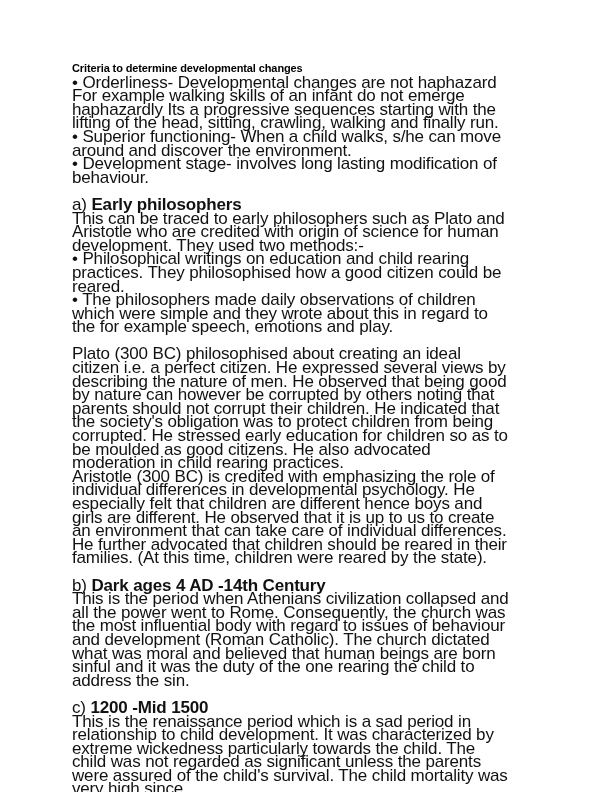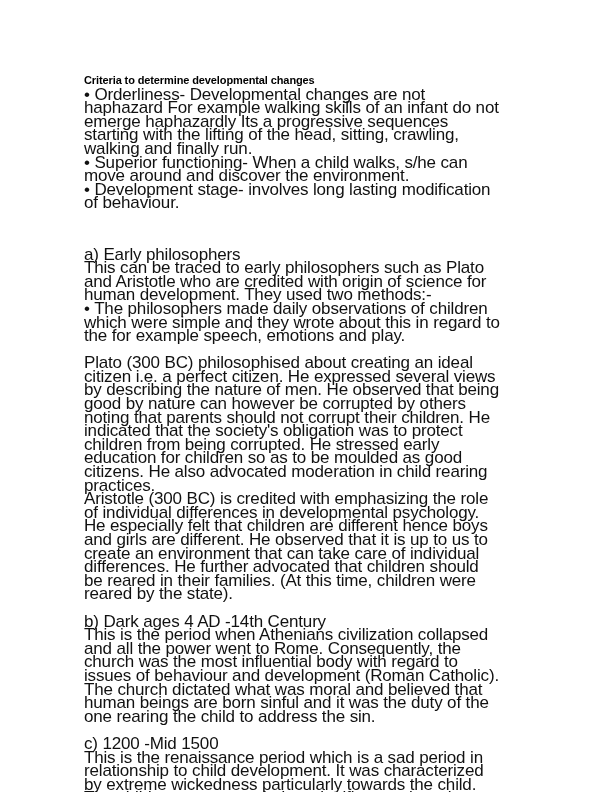--- a/index.html
+++ b/index.html
@@ -20,21 +20,21 @@
     overflow: hidden;
     box-sizing: border-box;
   }
   .content {
     position: absolute;
     left: 72px;
     top: 62px;
     width: 440px;
   }
   .block {
-    margin: 12px;
+    margin: 0;
     padding: 0;
   }
   .para {
     font-size: 17px;
     line-height: 13.6px;
     letter-spacing: -0.01em;
     color: #111111;
     margin: 0;
     white-space: pre-wrap;
     word-spacing: 0.1px;
@@ -48,21 +48,21 @@
     white-space: pre-wrap;
     letter-spacing: -0.01em;
   }
   .heading-indent {
     padding-left: 4px;
   }
   .label-prefix {
     font-weight: normal;
   }
   .label-bold {
-    font-weight: normal;
+    font-weight: bold;
   }
   .spacer {
     height: 13.6px;
   }
 </style>
 </head>
 <body>
 
 <div class="page">
   <div class="content">
@@ -74,20 +74,21 @@
       <div class="para">• Development stage- involves long lasting modification of behaviour.</div>
     </div>
 
     <div class="spacer"></div>
 
     <div class="block">
 
       <div class="para"><span class="label-prefix">a) </span><span class="label-bold">Early philosophers</span></div>
 
       <div class="para">This can be traced to early philosophers such as Plato and Aristotle who are credited with origin of science for human development. They used two methods:-</div>
+      <div class="para">• Philosophical writings on education and child rearing practices. They philosophised how a good citizen could be reared.</div>
       <div class="para">• The philosophers made daily observations of children which were simple and they wrote about this in regard to the for example speech, emotions and play.</div>
 
       <div class="spacer"></div>
 
       <div class="para">Plato (300 BC) philosophised about creating an ideal citizen i.e. a perfect citizen. He expressed several views by describing the nature of men. He observed that being good by nature can however be corrupted by others noting that parents should not corrupt their children. He indicated that the society's obligation was to protect children from being corrupted. He stressed early education for children so as to be moulded as good citizens. He also advocated moderation in child rearing practices.</div>
       <div class="para">Aristotle (300 BC) is credited with emphasizing the role of individual differences in developmental psychology. He especially felt that children are different hence boys and girls are different. He observed that it is up to us to create an environment that can take care of individual differences. He further advocated that children should be reared in their families. (At this time, children were reared by the state).</div>
 
       <div class="spacer"></div>
 
       <div class="para"><span class="label-prefix">b) </span><span class="label-bold">Dark ages 4 AD -14th Century</span></div>

